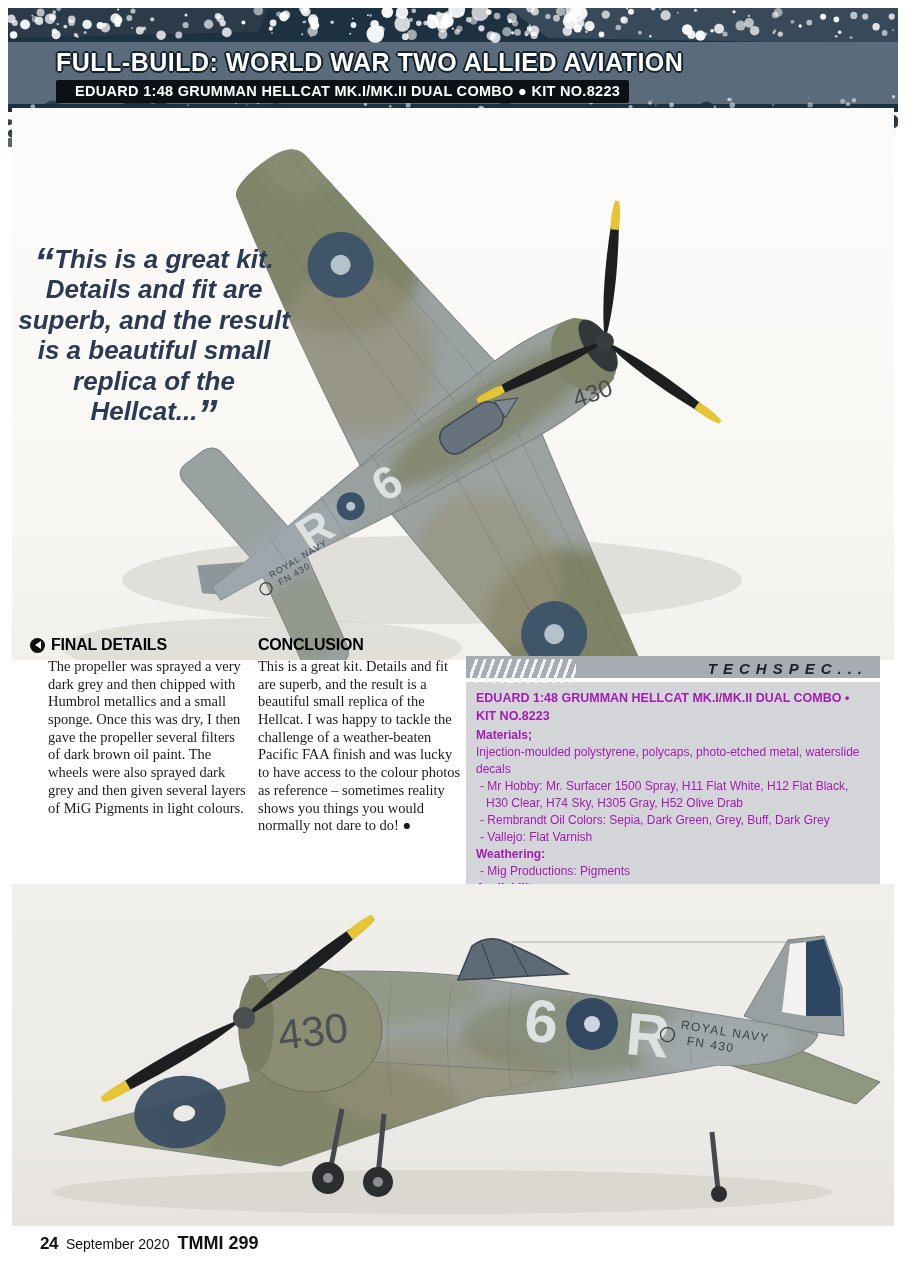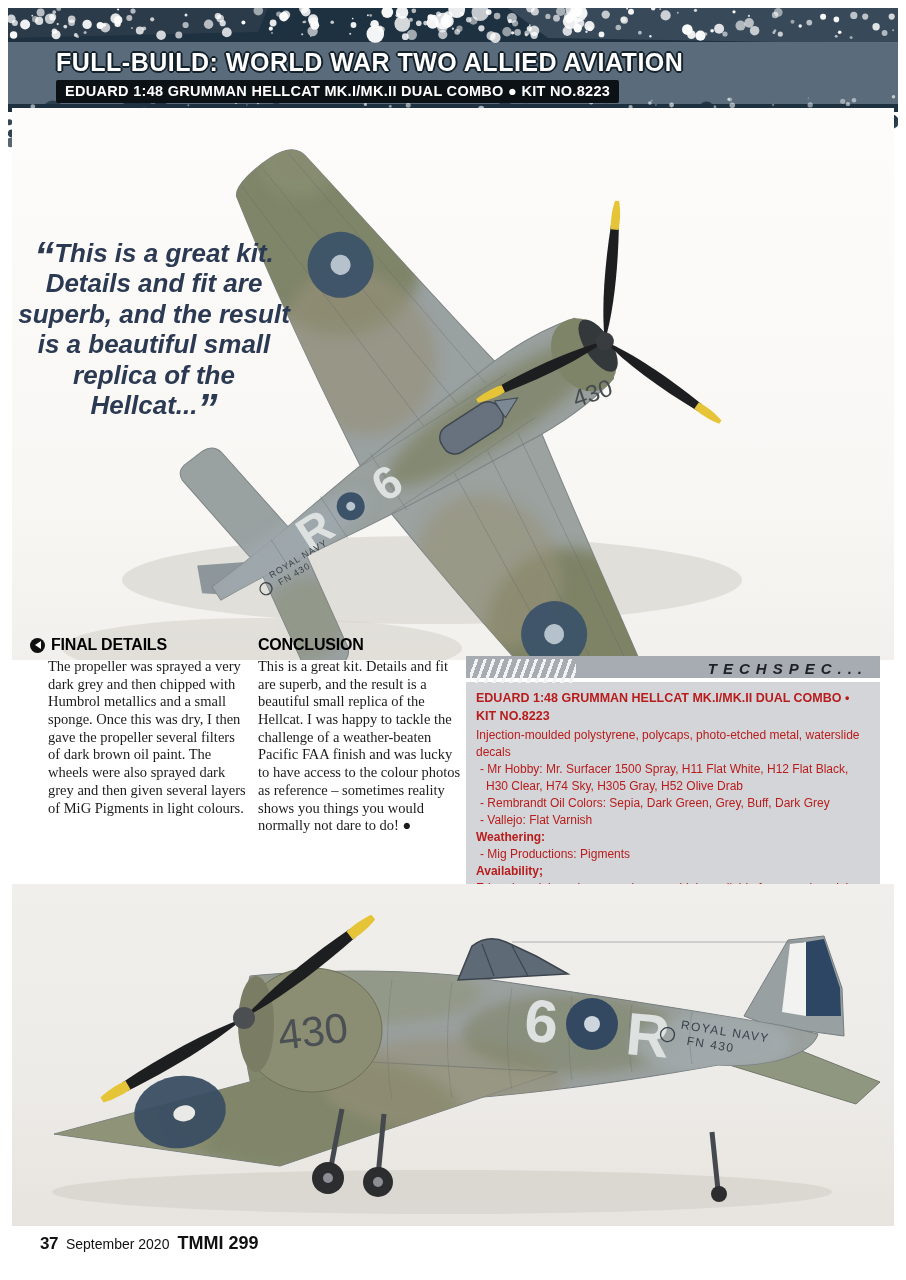--- a/index.html
+++ b/index.html
@@ -8,31 +8,31 @@
 
   
   #header{position:absolute;left:8px;top:8px;width:890px;height:170px;}
   #header svg{position:absolute;left:0;top:0;}
   .hdr-title{position:absolute;left:48px;top:40px;
     font-family:"Liberation Sans",sans-serif;font-weight:bold;font-size:25px;letter-spacing:.5px;
     color:#ffffff;white-space:nowrap;
     text-shadow:-2px 0 0 #15222c,2px 0 0 #15222c,0 -2px 0 #15222c,0 2px 0 #15222c,
                 -1px -1px 0 #15222c,1px 1px 0 #15222c,-1px 1px 0 #15222c,1px -1px 0 #15222c;}
   .hdr-sub{position:absolute;left:48px;top:72px;background:#0c1115;color:#ffffff;
-    font-weight:bold;font-size:14.5px;letter-spacing:.3px;padding:3px 9px 4px 9px;white-space:nowrap;
+    font-weight:bold;font-size:14.5px;letter-spacing:.3px;padding:3px 9px 4px 19px;white-space:nowrap;
     border-radius:2px;}
 
   
   .photo{position:absolute;left:12px;width:882px;}
   #photo-top{top:108px;height:552px;background:linear-gradient(180deg,#fdfcfa 0%,#f8f7f4 70%,#f2f0ec 100%);}
   #photo-bottom{top:884px;height:342px;background:linear-gradient(180deg,#f1efec 0%,#edebe7 60%,#e7e4df 100%);}
   .photo svg{position:absolute;left:0;top:0;}
 
   
-  #pull-quote{position:absolute;left:14px;top:238px;width:280px;text-align:center;
+  #pull-quote{position:absolute;left:14px;top:244px;width:280px;text-align:center;
     font-family:"Liberation Sans",sans-serif;font-style:italic;font-weight:bold;
     font-size:26px;line-height:1.17;color:#2b3a52;}
   #pull-quote .q{font-size:40px;line-height:0;vertical-align:-8px;}
 
   
   .col{position:absolute;top:636px;font-family:"Liberation Serif",serif;color:#1b1b1b;}
   #col-final{left:30px;width:220px;}
   #col-conclusion{left:258px;width:208px;}
   .col h3{margin:0 0 4px 0;font-family:"Liberation Sans",sans-serif;font-weight:bold;
     font-size:16px;letter-spacing:-.2px;color:#000;display:flex;align-items:center;gap:6px;}
@@ -44,21 +44,21 @@
     border-width:4.5px 6.5px 4.5px 0;border-color:transparent #ffffff transparent transparent;}
 
   
   #techspec{position:absolute;left:466px;top:656px;width:414px;}
   #techspec-bar{position:relative;height:22px;background:#a7abb2;}
   #techspec-bar .hatch{position:absolute;left:4px;top:3px;width:106px;height:24px;
     background:repeating-linear-gradient(110deg,rgba(0,0,0,0) 0 5px,#f2f3f4 5px 8px);}
   #techspec-bar .label{position:absolute;right:12px;top:4px;font-style:italic;font-weight:bold;
     font-size:15px;letter-spacing:6px;color:#1d2025;}
   #techspec-body{margin-top:4px;background:#d3d5d8;padding:8px 10px 12px 10px;
-    font-size:12px;line-height:1.42;color:#b91c1c;}
+    font-size:12px;line-height:1.42;color:#a21caf;}
   #techspec-body .ts-title{font-weight:bold;font-size:12.5px;margin-bottom:1px;}
   #techspec-body .lbl{font-weight:bold;}
   #techspec-body .item{padding-left:10px;text-indent:-6px;}
 
   
   #footer{position:absolute;left:40px;top:1233px;display:flex;align-items:baseline;gap:8px;
     color:#111;}
   #footer .pageno{font-weight:bold;font-size:17px;letter-spacing:-.5px;}
   #footer .date{font-size:14px;text-align:center;}
   #footer .mag{font-size:18px;font-weight:bold;}
@@ -676,20 +676,21 @@
     <p>This is a great kit. Details and fit are superb, and the result is a beautiful small replica of the Hellcat. I was happy to tackle the challenge of a weather-beaten Pacific FAA finish and was lucky to have access to the colour photos as reference – sometimes reality shows you things you would normally not dare to do! ●</p>
   </div>
 
   <div id="techspec">
     <div id="techspec-bar">
       <span class="hatch"></span>
       <span class="label">TECHSPEC...</span>
     </div>
     <div id="techspec-body">
       <div class="ts-title">EDUARD 1:48 GRUMMAN HELLCAT MK.I/MK.II DUAL COMBO • KIT NO.8223</div>
+      <div class="lbl">Materials;</div>
       <div>Injection-moulded polystyrene, polycaps, photo-etched metal, waterslide decals</div>
       <div class="item">- Mr Hobby: Mr. Surfacer 1500 Spray, H11 Flat White, H12 Flat Black, H30 Clear, H74 Sky, H305 Gray, H52 Olive Drab</div>
       <div class="item">- Rembrandt Oil Colors: Sepia, Dark Green, Grey, Buff, Dark Grey</div>
       <div class="item">- Vallejo: Flat Varnish</div>
       <div class="lbl">Weathering:</div>
       <div class="item">- Mig Productions: Pigments</div>
       <div class="lbl">Availability;</div>
       <div>Eduard models and accessories are widely available from good model shops and online.</div>
       <div>www.creativemodels.co.uk www.eduard.com</div>
     </div>
@@ -789,18 +790,18 @@
         <g transform="translate(232,134) rotate(240)">
           <path d="M 0 0 C 7 -40 8 -90 5 -138 L -5 -138 C -8 -90 -7 -40 0 0 Z" fill="#1c1e20"></path>
           <path d="M 5 -134 C 6 -146 5 -156 3 -164 L -3 -164 C -5 -156 -6 -146 -5 -134 Z" fill="#e6c438"></path>
         </g>
         <circle cx="232" cy="134" r="11" fill="#4b4f52"></circle>
       </g>
     </svg>
   </div>
 
   <div id="footer">
-    <span class="pageno">37</span>
+    <span class="pageno">24</span>
     <span class="date">September 2020</span>
     <span class="mag">TMMI 299</span>
   </div>
 
 </div>
 
 </body></html>

